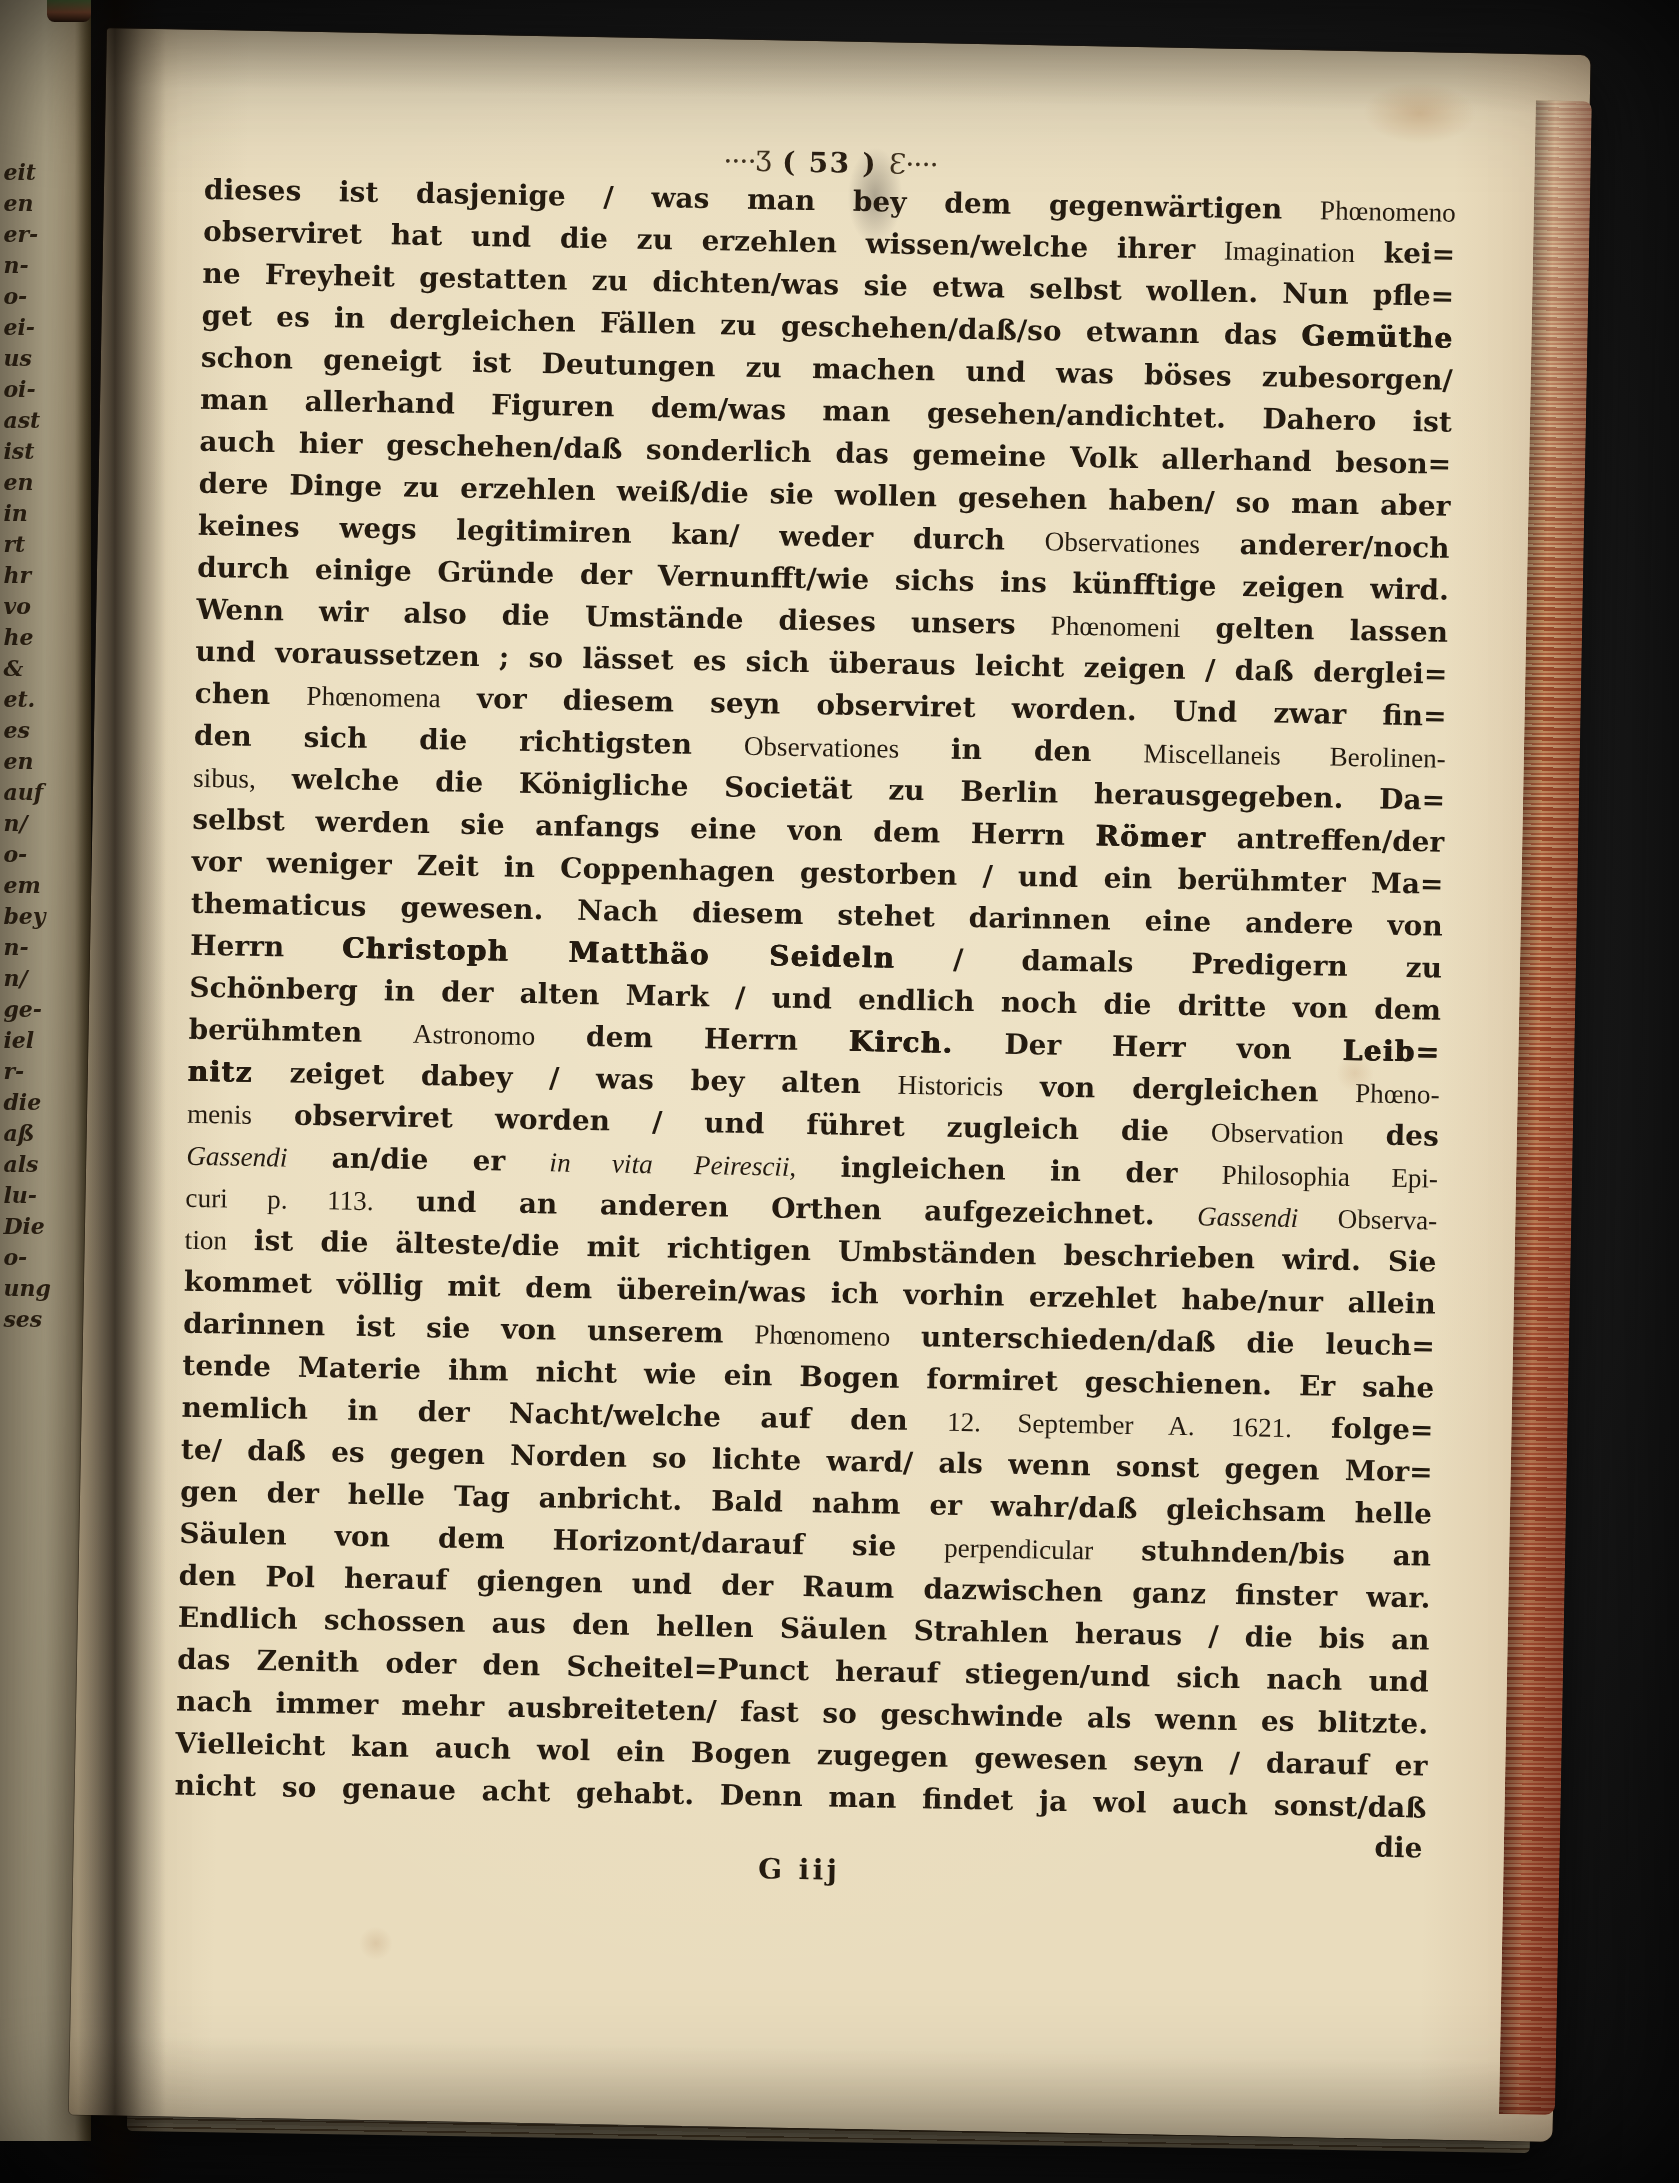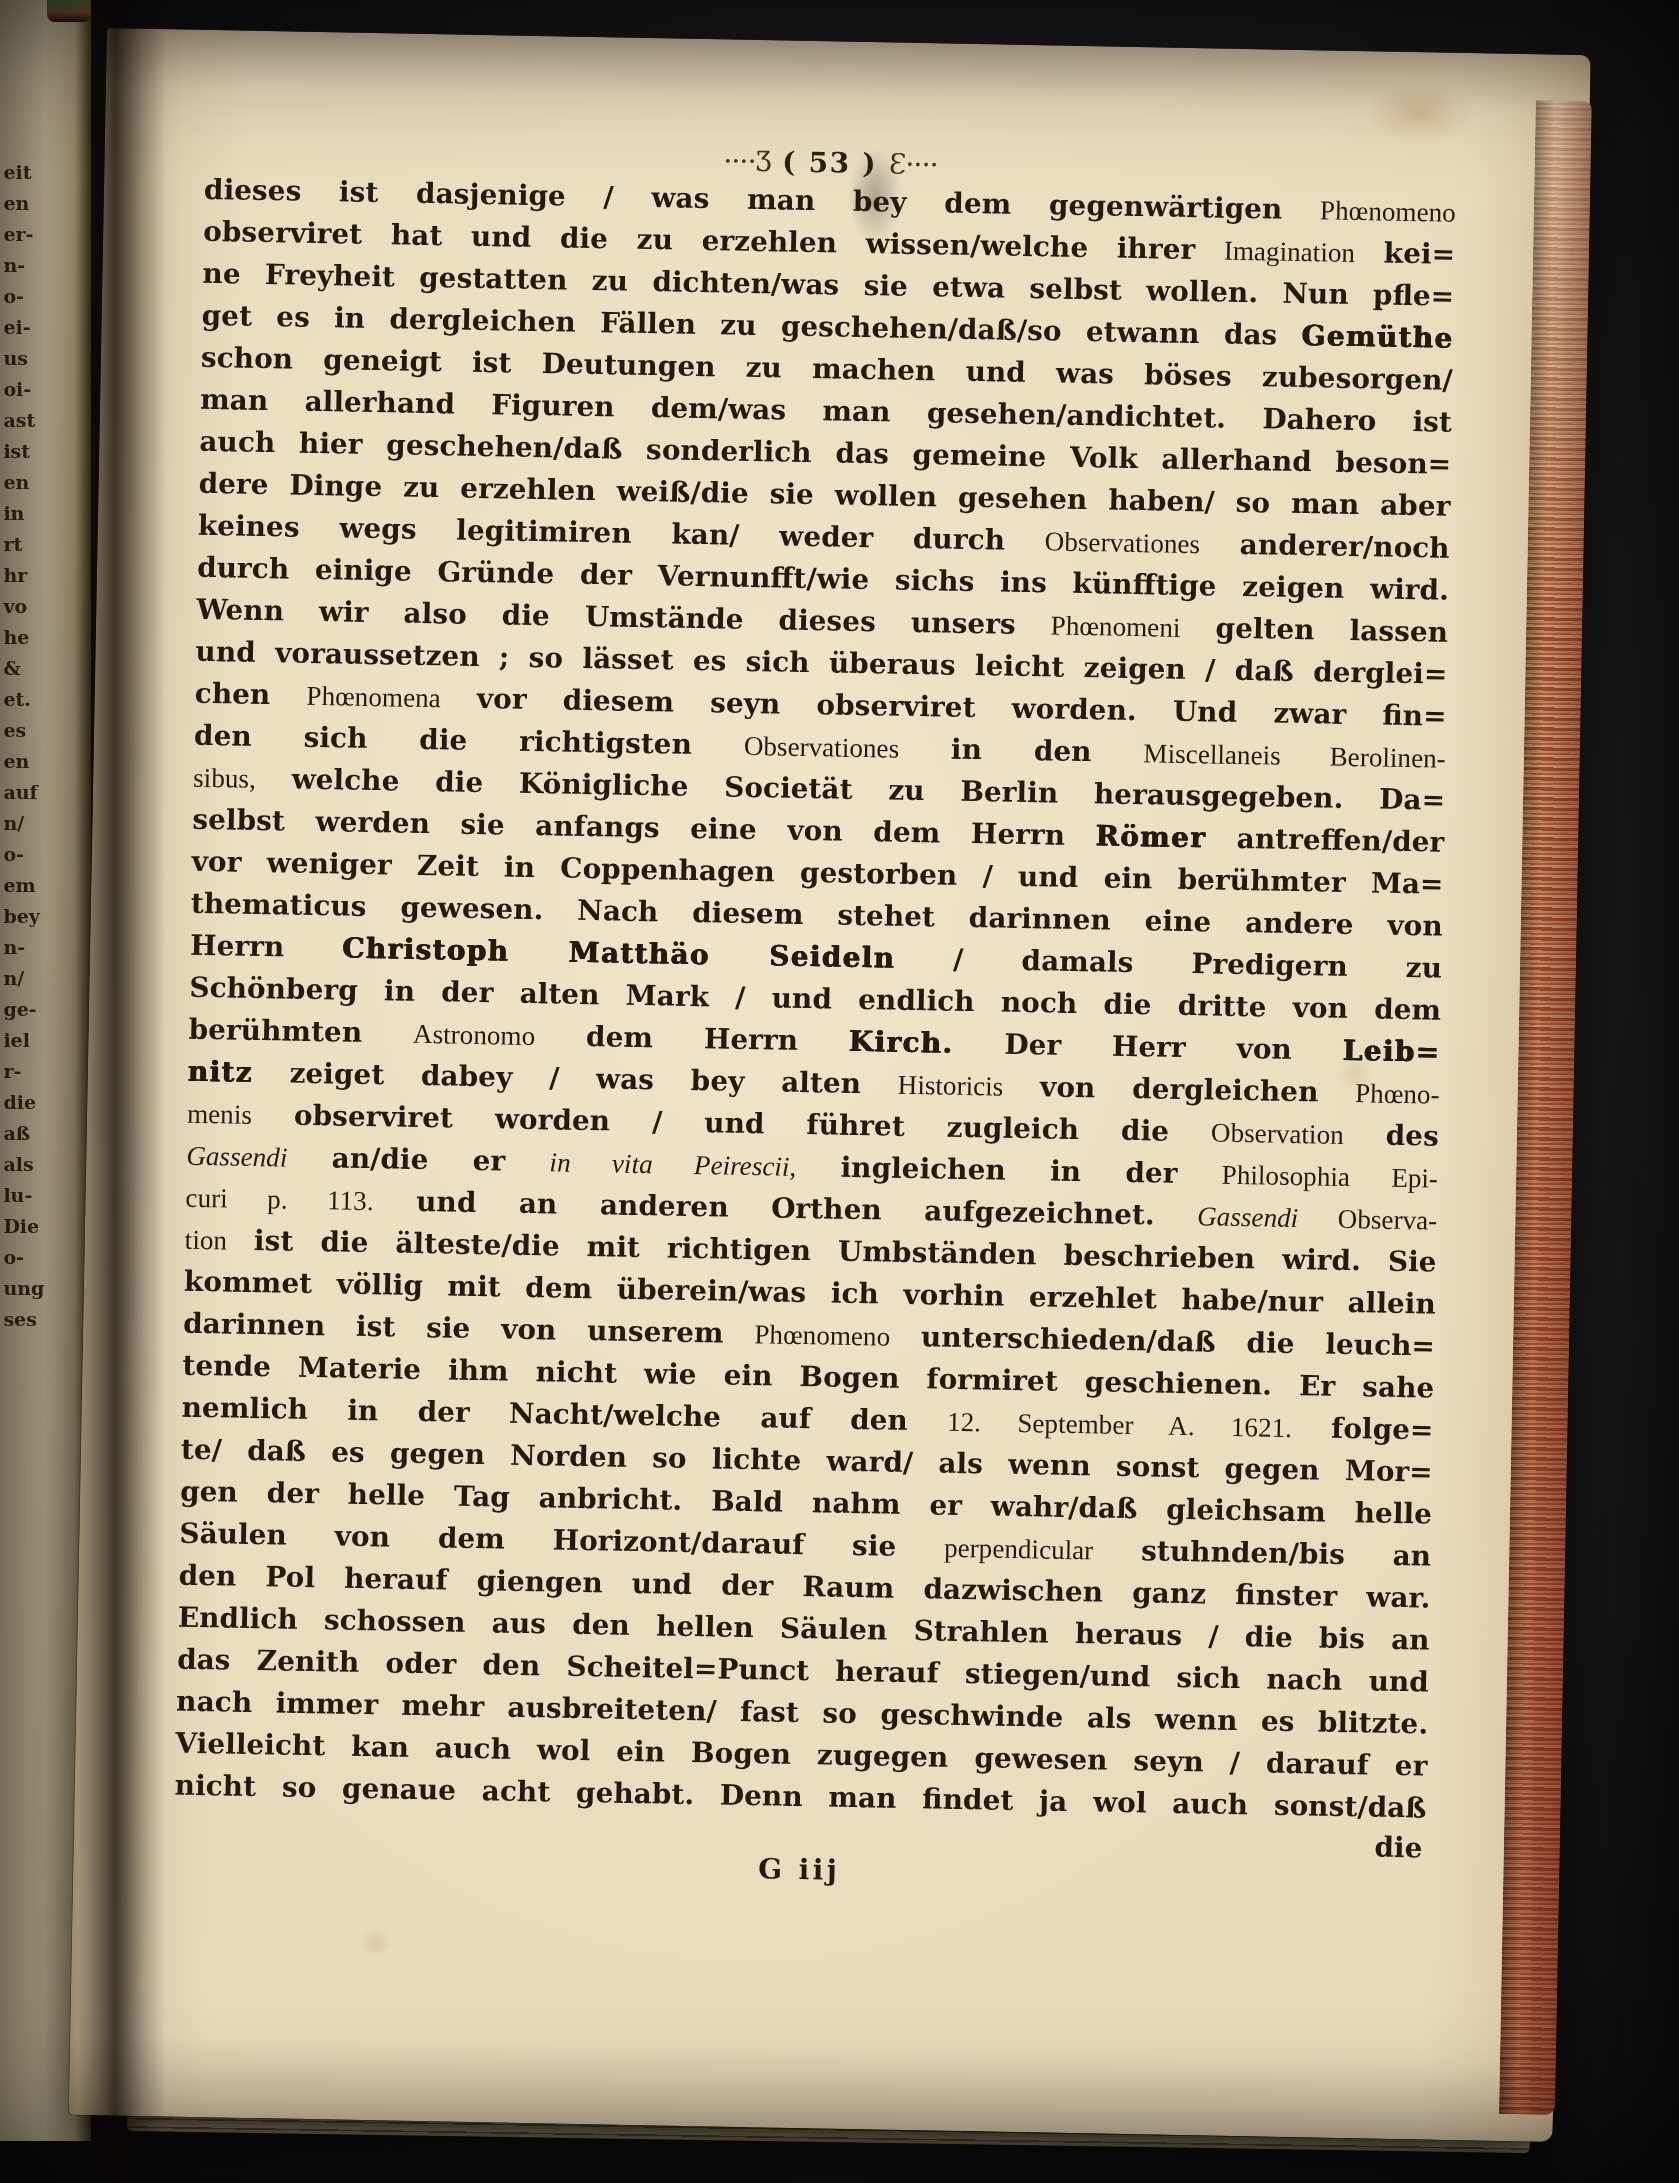--- a/index.html
+++ b/index.html
@@ -8,21 +8,21 @@
     background: radial-gradient(ellipse at 55% 42%, #2d2d2d 0%, #1b1b1b 55%, #0b0b0b 100%);
     font-family:"DejaVu Serif", serif;
   }
   
   .verso-strip {
     position:absolute; left:0; top:0; width:91px; height:2141px;
     background:linear-gradient(to right,#cabb99,#d8cba8 50%,#bcab88 82%,#63532f 100%);
   }
   .verso-frags {
     position:absolute; left:3.4px; top:157px; width:66px;
-    color:#3a2b19; font-size:19px; font-weight:700; line-height:31px;
+    color:#3a2b19; font-size:22px; font-weight:700; line-height:31px;font-style:italic;
   }
   .frag { height:31px; overflow:hidden; }
   .gutter-shadow {
     position:absolute; left:78px; top:0; width:88px; height:2183px; z-index:3; pointer-events:none;
     background:linear-gradient(to right, rgba(15,9,4,0) 0%, rgba(15,9,4,0.72) 42%, rgba(15,9,4,0.28) 72%, rgba(15,9,4,0) 100%);
   }
   .headband {
     position:absolute; left:47px; top:0; width:44px; height:22px; z-index:4;
     background:linear-gradient(to bottom,#53703d 0%,#8a5135 55%,#27170d 100%);
     border-radius:0 0 7.6px 7.6px;

